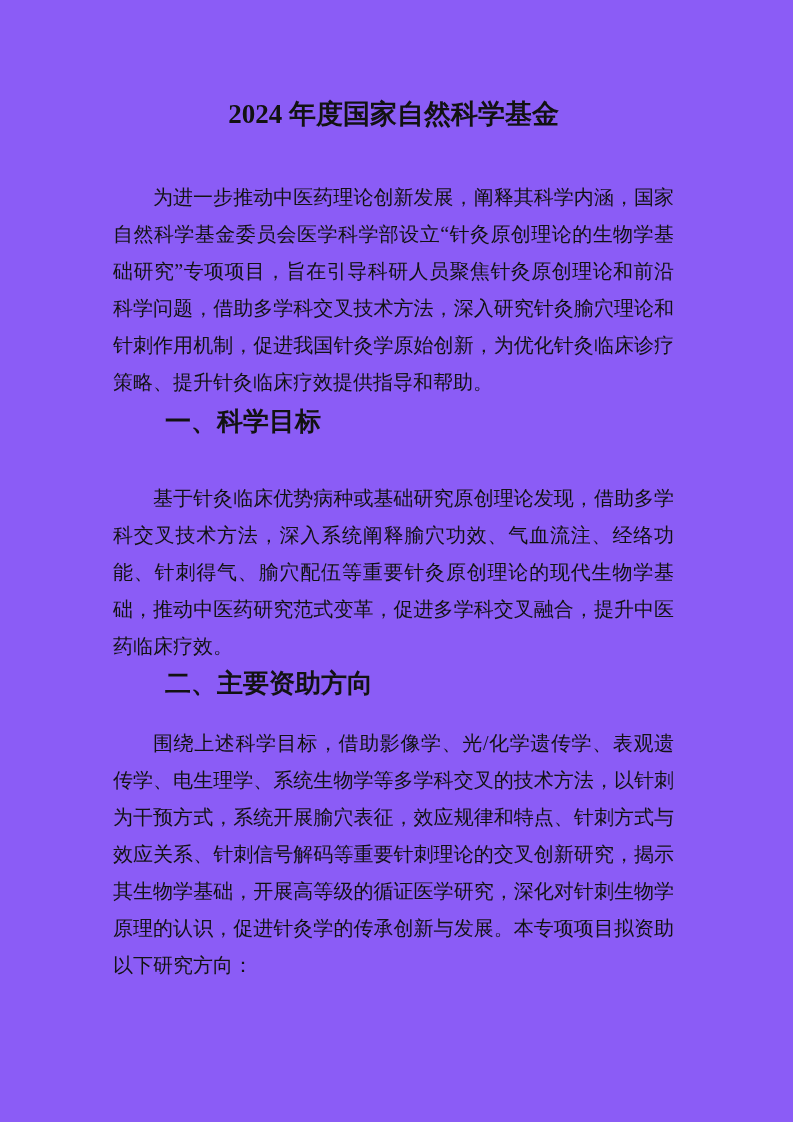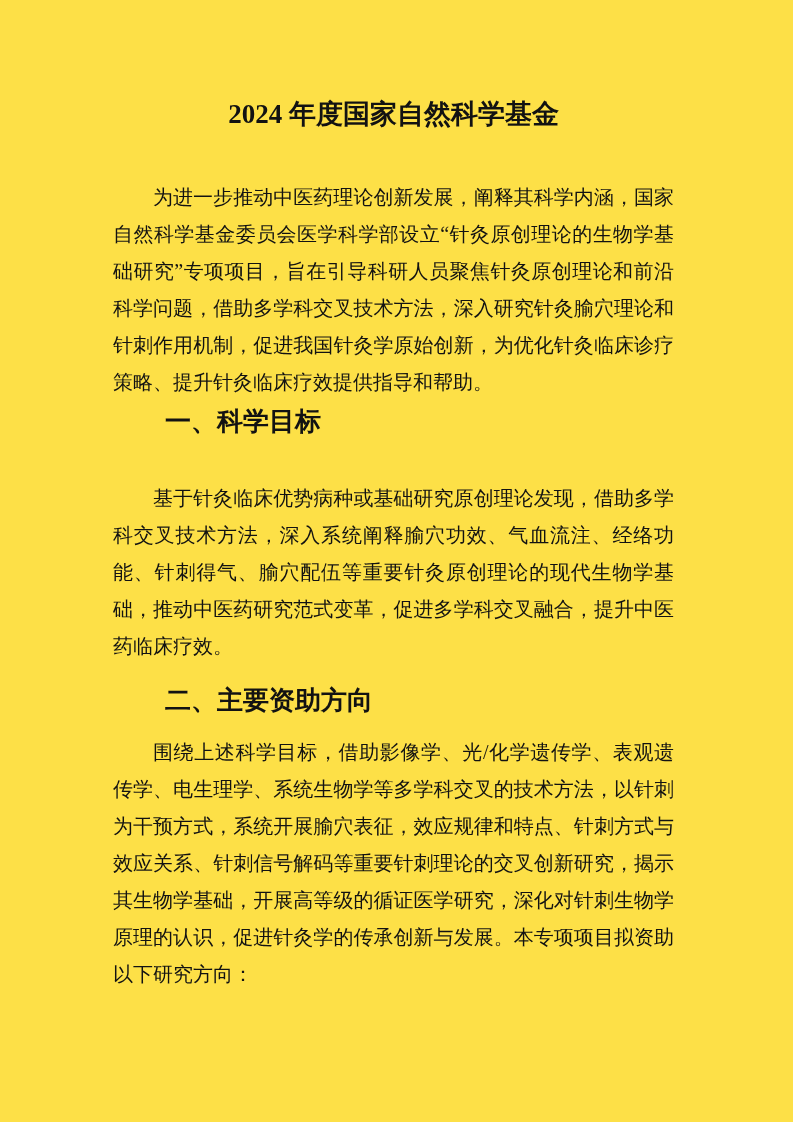--- a/index.html
+++ b/index.html
@@ -4,21 +4,21 @@
 <style>
   html, body {
     margin: 0;
     padding: 0;
     background: #ffffff;
   }
   .page {
     position: relative;
     width: 793px;
     height: 1122px;
-    background: #fde047;
+    background: #8b5cf6;
     overflow: hidden;
     font-family: "Liberation Serif", "DejaVu Serif", serif;
     color: #121212;
   }
   .content {
     position: absolute;
     left: 113px;
     top: 94px;
     width: 561px;
   }
@@ -42,22 +42,22 @@
   .heading {
     font-size: 26px;
     line-height: 37px;
     font-weight: bold;
     text-indent: 2em;
     font-family: "Liberation Sans", "DejaVu Sans", sans-serif;
   }
   .block-0 { margin-top: 0; }
   .block-1 { margin-top: 2px; }
   .block-2 { margin-top: 40px; }
-  .block-3 { margin-top: 17px; }
-  .block-4 { margin-top: 15px; }
+  .block-3 { }
+  .block-4 { margin-top: 23px; }
 </style>
 </head>
 <body>
 
 <div class="page">
   <div class="content">
     <div class="doc-title">
       <div>2024 年度国家自然科学基金</div>
     </div>
     <div class="blocks">

